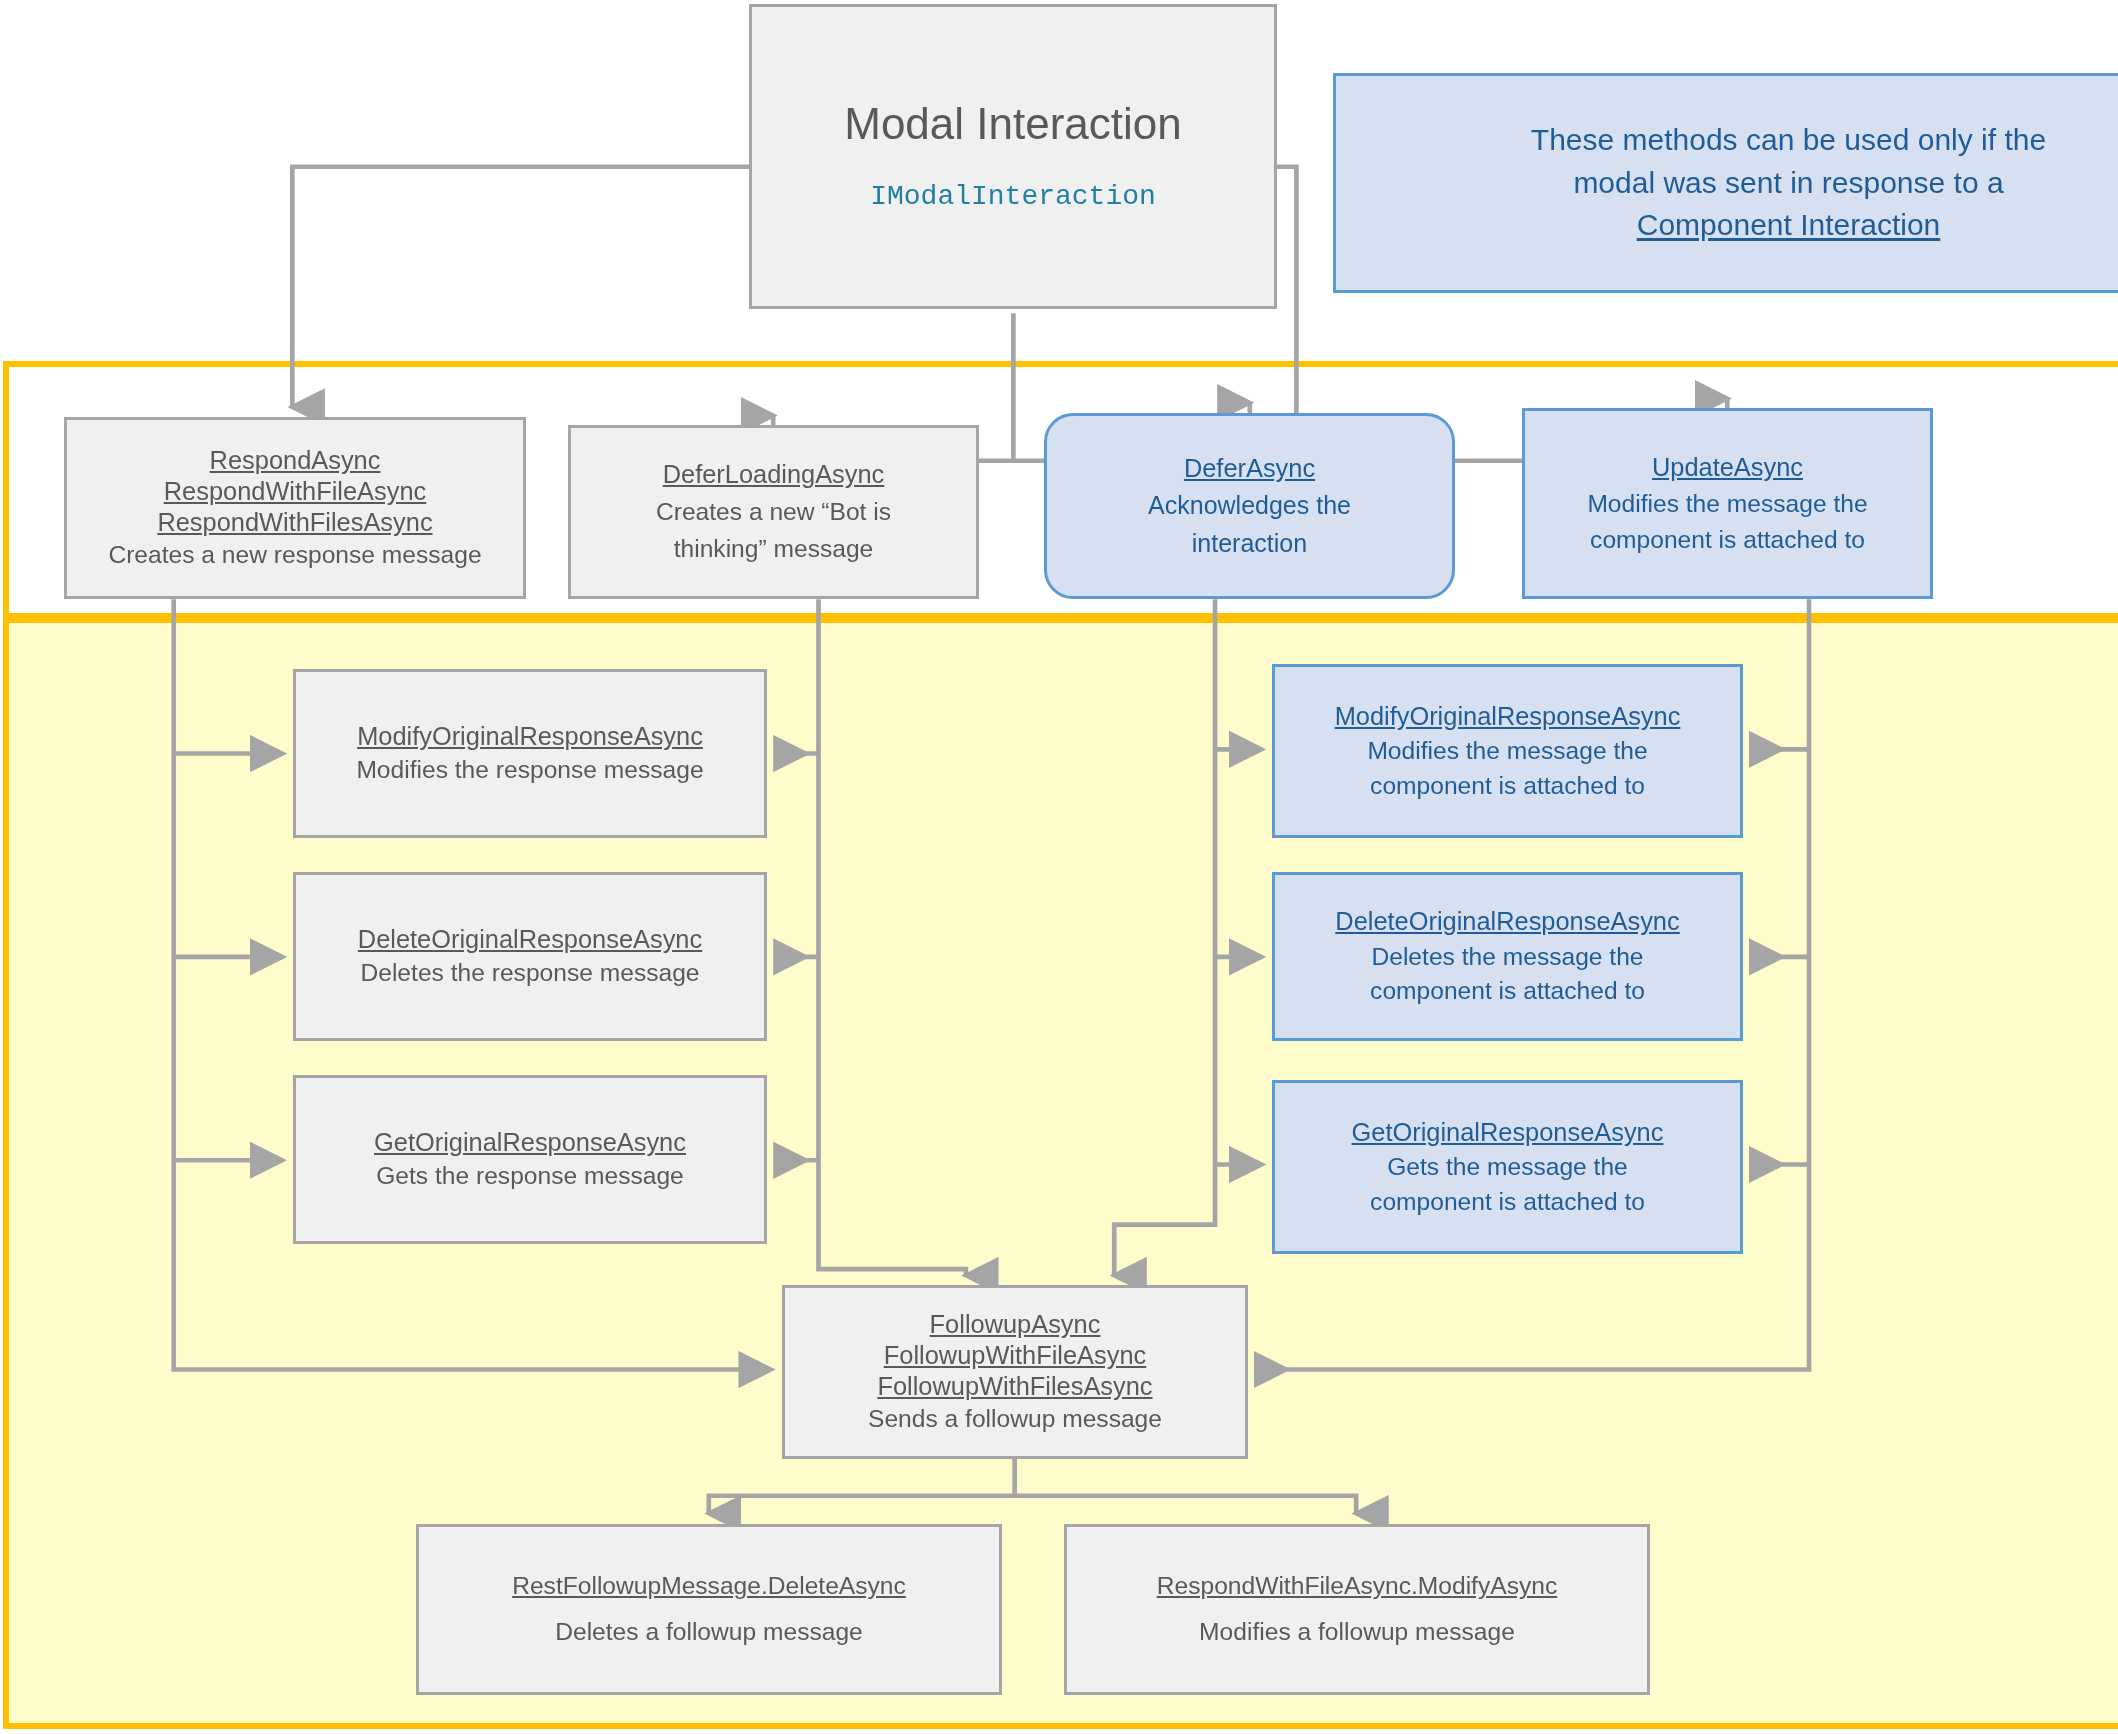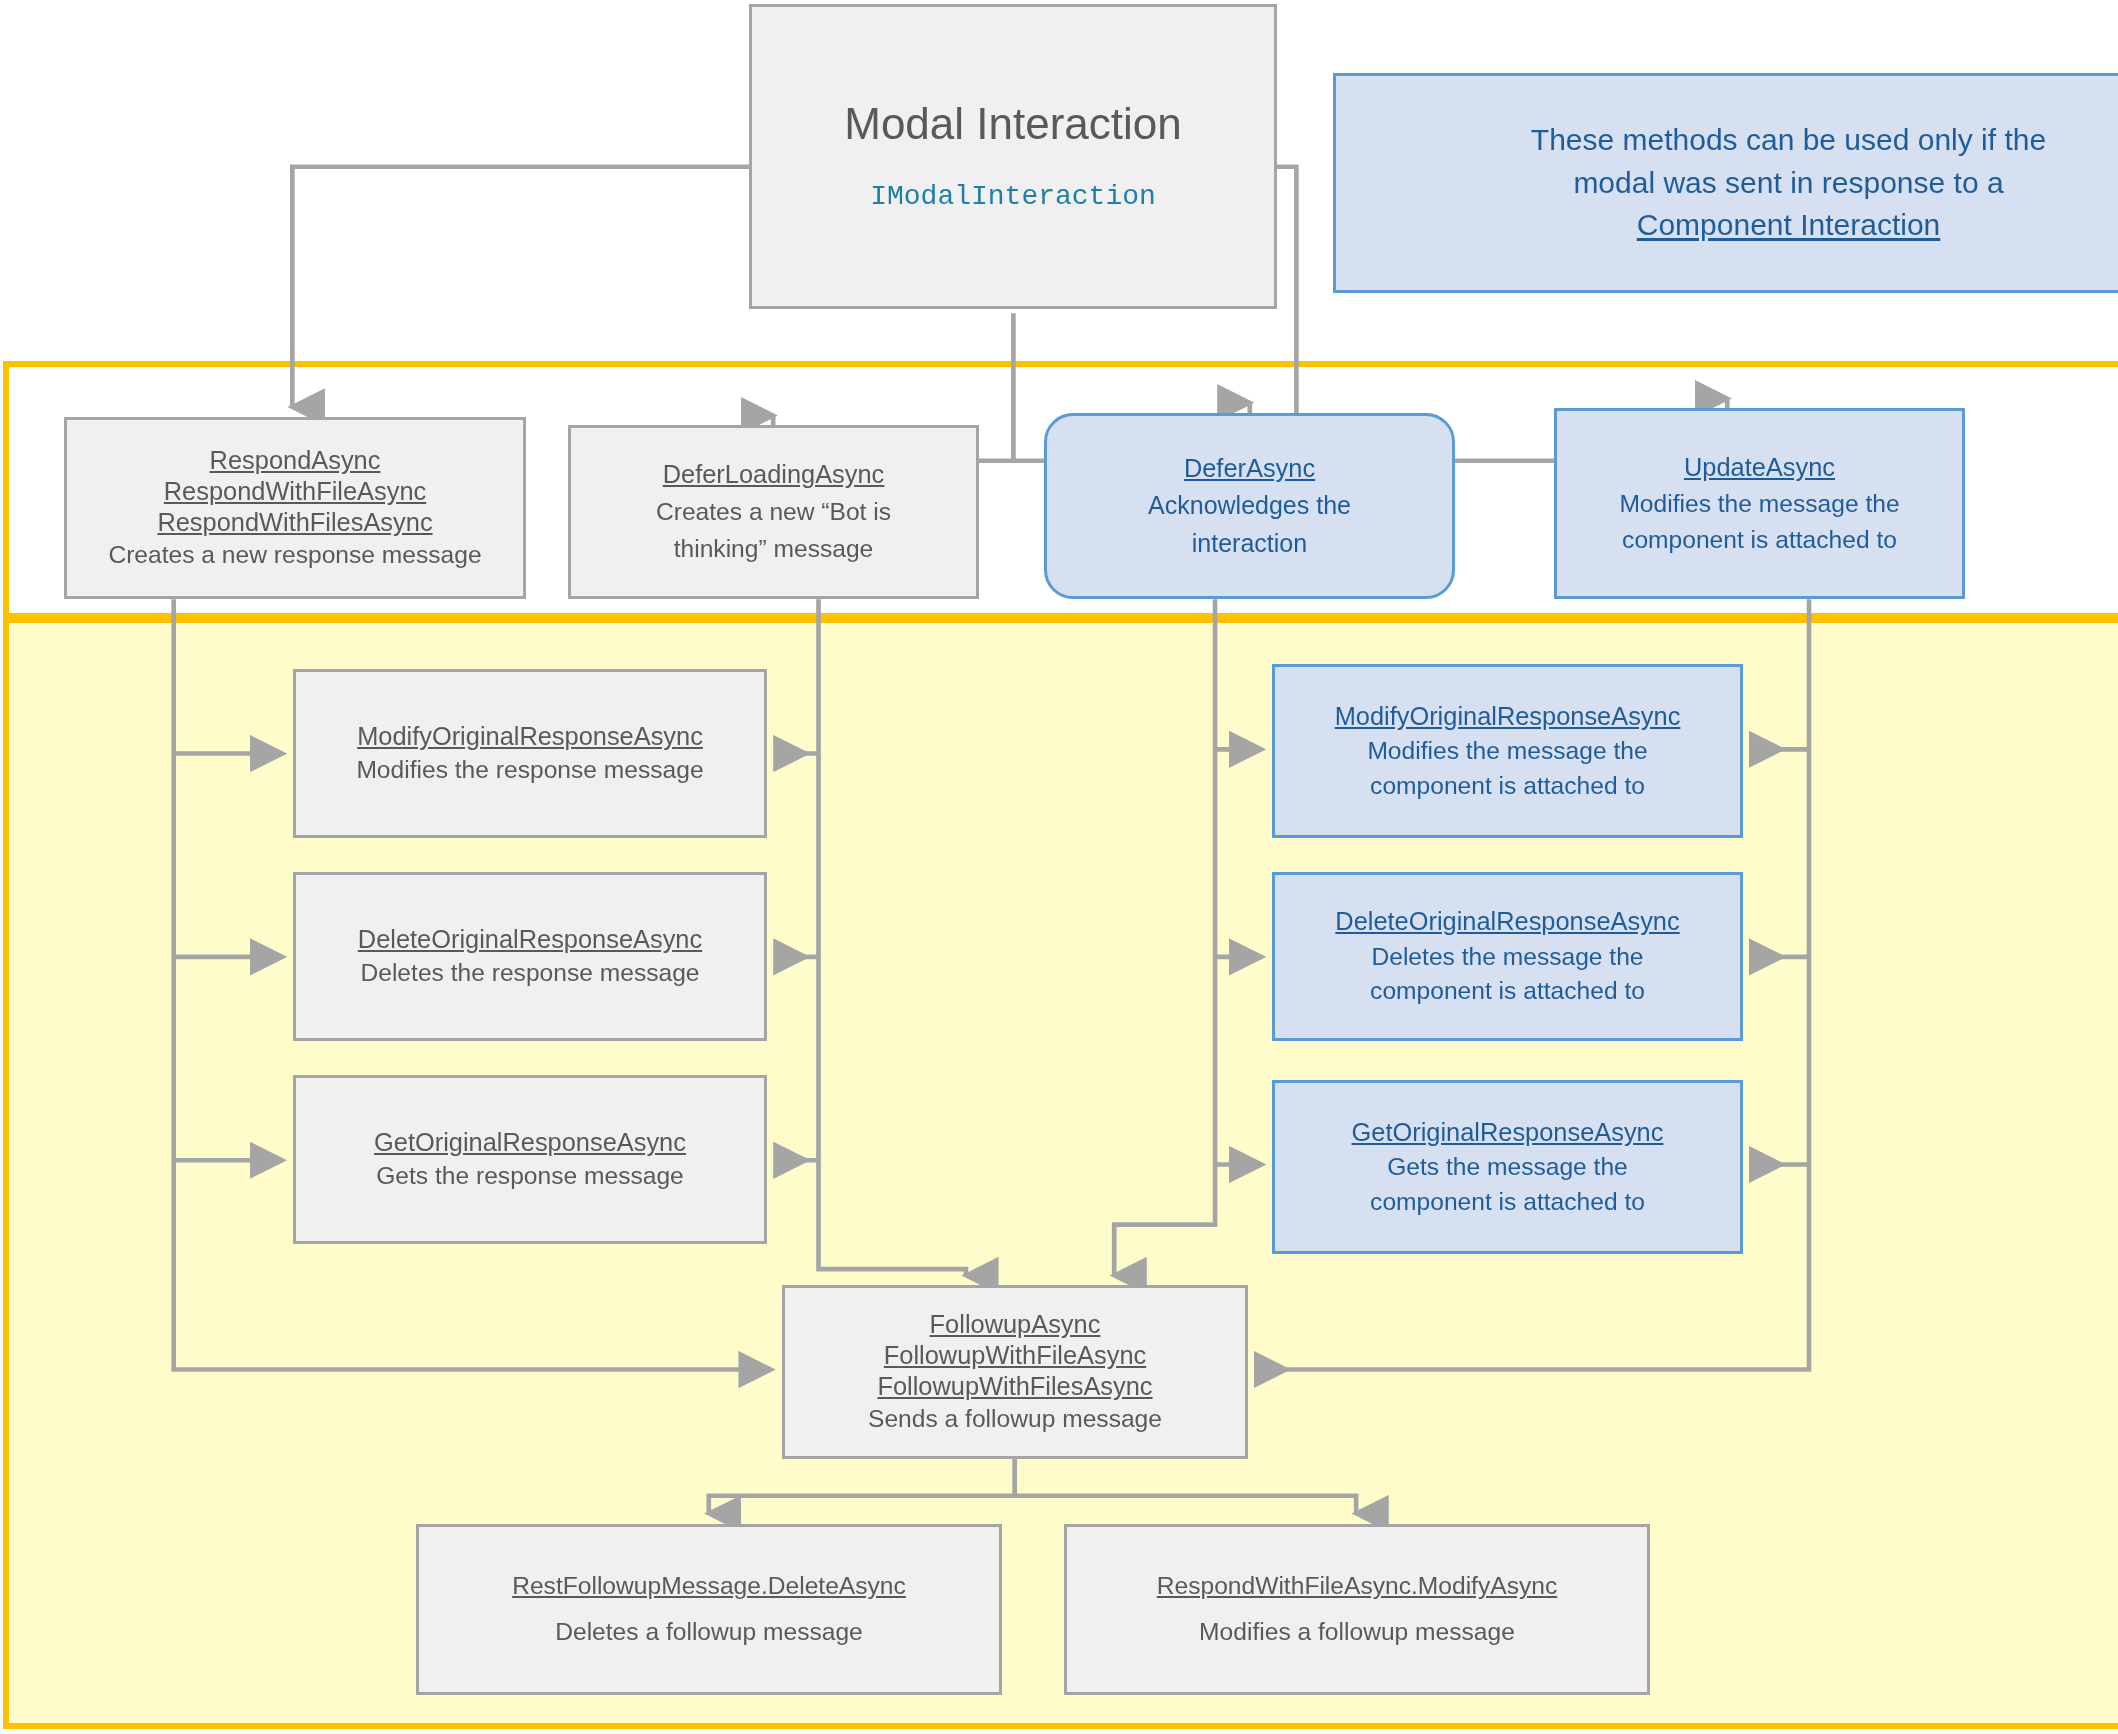--- a/index.html
+++ b/index.html
@@ -133,21 +133,21 @@
   #node-respond .mdesc{font-size:24.6px;margin-top:2.5px;}
 
   #node-deferloading{ left:568px; top:425px; width:411px; height:174px; }
   #node-deferloading .mname{font-size:25.4px;}
   #node-deferloading .mdesc{font-size:24.6px;margin-top:6.8px;}
 
   #node-defer{ left:1044px; top:413px; width:411px; height:186px;border-radius:29px; }
   #node-defer .mname{font-size:25.4px;}
   #node-defer .mdesc{font-size:25px;margin-top:6.8px;}
 
-  #node-update{ left:1522px; top:408px; width:411px; height:191px;margin-left:32px; }
+  #node-update{ left:1522px; top:408px; width:411px; height:191px; }
   #node-update .mname{font-size:25.4px;}
   #node-update .mdesc{font-size:24.6px;margin-top:6px;}
 
   
   #node-modify-l{ left:293px; top:669px; width:474px; height:169px; }
   #node-delete-l{ left:293px; top:872px; width:474px; height:169px; }
   #node-get-l{ left:293px; top:1075px; width:474px; height:169px; }
   .col-left .mname{font-size:25.4px;}
   .col-left .mdesc{font-size:24.6px;margin-top:3.4px;}
 

